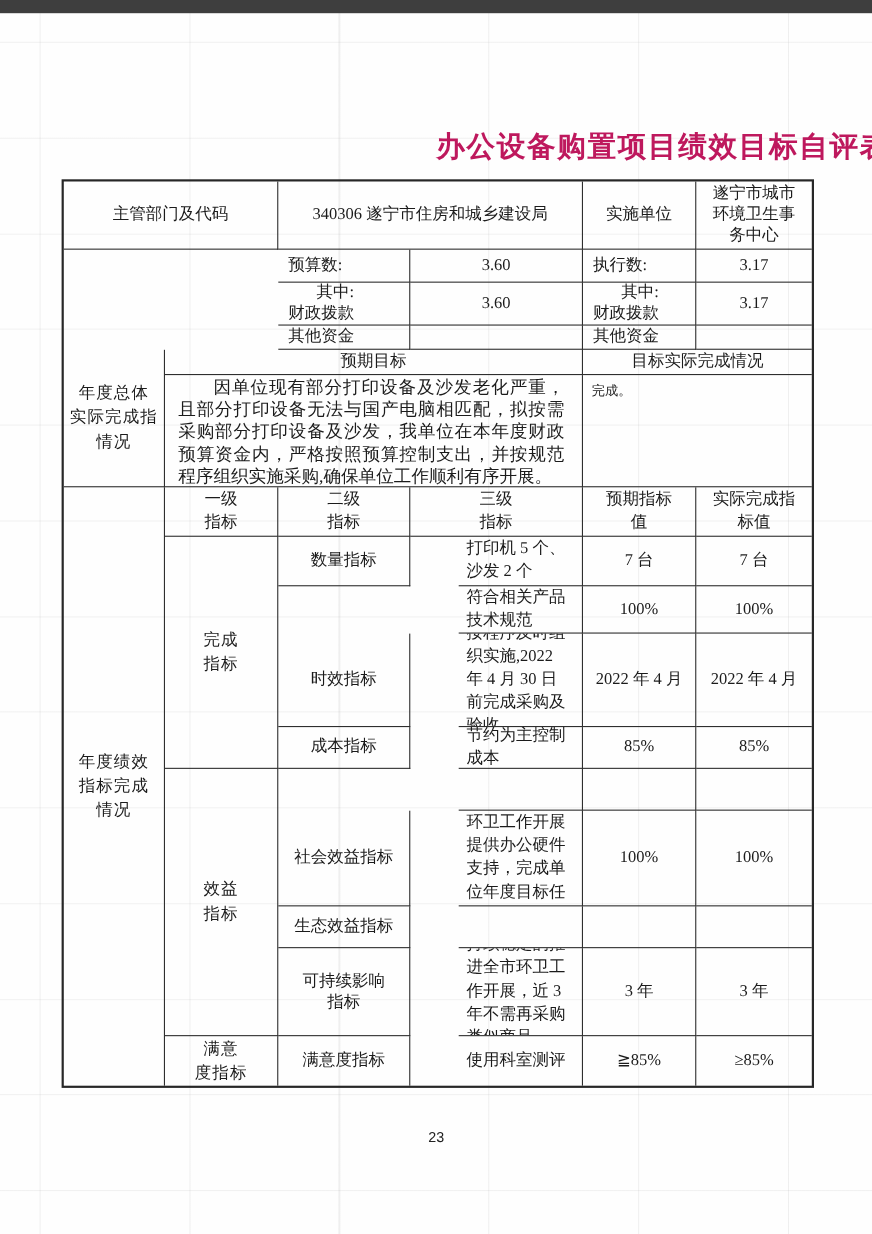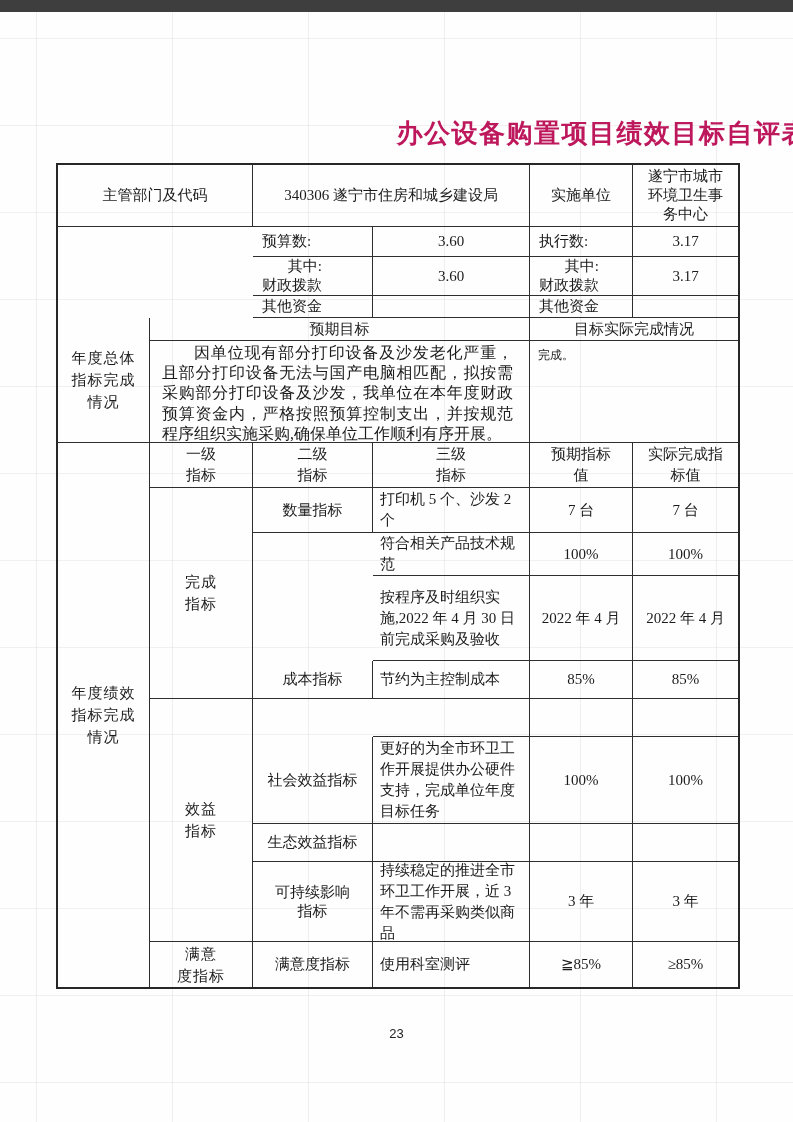--- a/index.html
+++ b/index.html
@@ -71,20 +71,21 @@
   .left { justify-content: flex-start; text-align: right; padding-left: 9px; }
   .sec-label { line-height: 22px; letter-spacing: 1px; }
   .hdr { line-height: 21px; }
   .narrow { padding: 2px 13px; line-height: 19px; }
   .content3 {
     justify-content: flex-start;
     text-align: left;
     padding: 2px 12px 2px 7px;
     line-height: 21px;
     white-space: normal;
+    margin-left: 44px;
   }
   .para {
     display: block;
     text-align: justify;
     text-indent: 2em;
     font-size: 16px;
     line-height: 20.2px;
     padding: 2px 16px 0 12px;
     white-space: normal;
   }
@@ -133,21 +134,21 @@
     <div class="cell left" style="grid-area:3/5/4/6">其中:
 财政拨款</div>
     <div class="cell last-col" style="grid-area:3/6/4/7">3.17</div>
 
     <div class="cell left" style="grid-area:4/3/5/4">其他资金</div>
     <div class="cell" style="grid-area:4/4/5/5"></div>
     <div class="cell left" style="grid-area:4/5/5/6">其他资金</div>
     <div class="cell last-col" style="grid-area:4/6/5/7"></div>
 
     <div class="cell sec-label" style="grid-area:5/1/7/2">年度总体
-指标完成
+实际完成指
 情况</div>
     <div class="cell" style="grid-area:5/2/6/5">预期目标</div>
     <div class="cell last-col" style="grid-area:5/5/6/7">目标实际完成情况</div>
     <div class="cell para" style="grid-area:6/2/7/5">因单位现有部分打印设备及沙发老化严重，且部分打印设备无法与国产电脑相匹配，拟按需采购部分打印设备及沙发，我单位在本年度财政预算资金内，严格按照预算控制支出，并按规范程序组织实施采购,确保单位工作顺利有序开展。</div>
     <div class="cell done-cell last-col" style="grid-area:6/5/7/7">完成。</div>
 
     <div class="cell sec-label last-row" style="grid-area:7/1/17/2">年度绩效
 指标完成
 情况</div>
     <div class="cell hdr" style="grid-area:7/2/8/3">一级
@@ -166,20 +167,21 @@
 
     <div class="cell" style="grid-area:8/3/9/4">数量指标</div>
     <div class="cell content3" style="grid-area:8/4/9/5">打印机 5 个、沙发 2 个</div>
     <div class="cell" style="grid-area:8/5/9/6">7 台</div>
     <div class="cell last-col" style="grid-area:8/6/9/7">7 台</div>
 
     <div class="cell content3" style="grid-area:9/4/10/5">符合相关产品技术规范</div>
     <div class="cell" style="grid-area:9/5/10/6">100%</div>
     <div class="cell last-col" style="grid-area:9/6/10/7">100%</div>
 
+    <div class="cell" style="grid-area:10/3/11/4">时效指标</div>
     <div class="cell content3" style="grid-area:10/4/11/5">按程序及时组织实施,2022 年 4 月 30 日前完成采购及验收</div>
     <div class="cell" style="grid-area:10/5/11/6">2022 年 4 月</div>
     <div class="cell last-col" style="grid-area:10/6/11/7">2022 年 4 月</div>
 
     <div class="cell" style="grid-area:11/3/12/4">成本指标</div>
     <div class="cell content3" style="grid-area:11/4/12/5">节约为主控制成本</div>
     <div class="cell" style="grid-area:11/5/12/6">85%</div>
     <div class="cell last-col" style="grid-area:11/6/12/7">85%</div>
 
     <div class="cell sec-label" style="grid-area:12/2/16/3">效益

